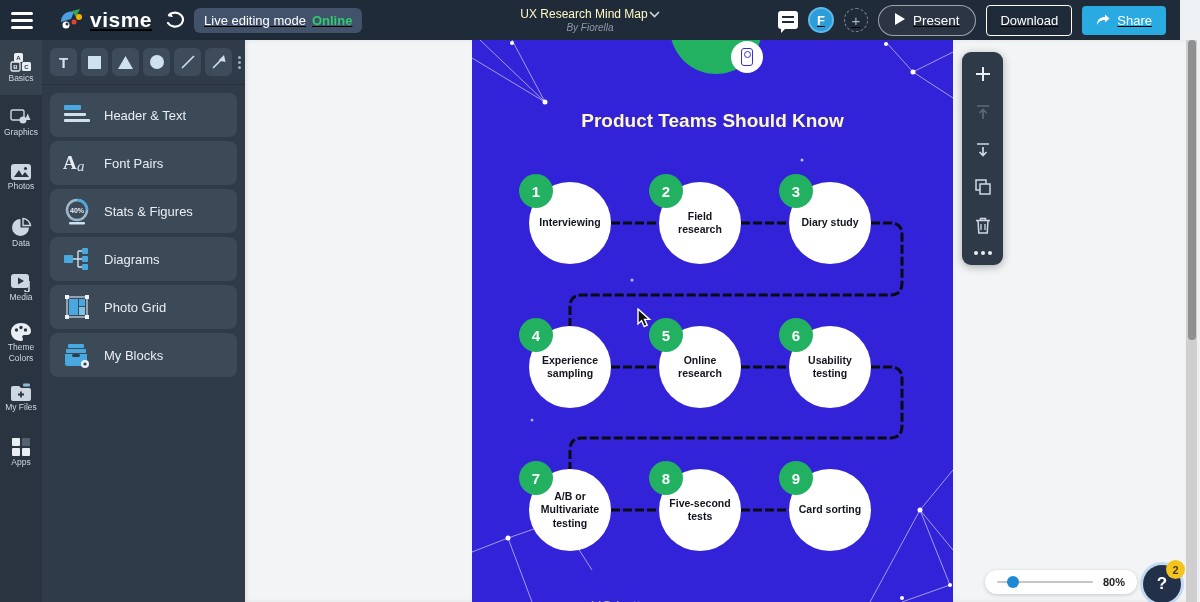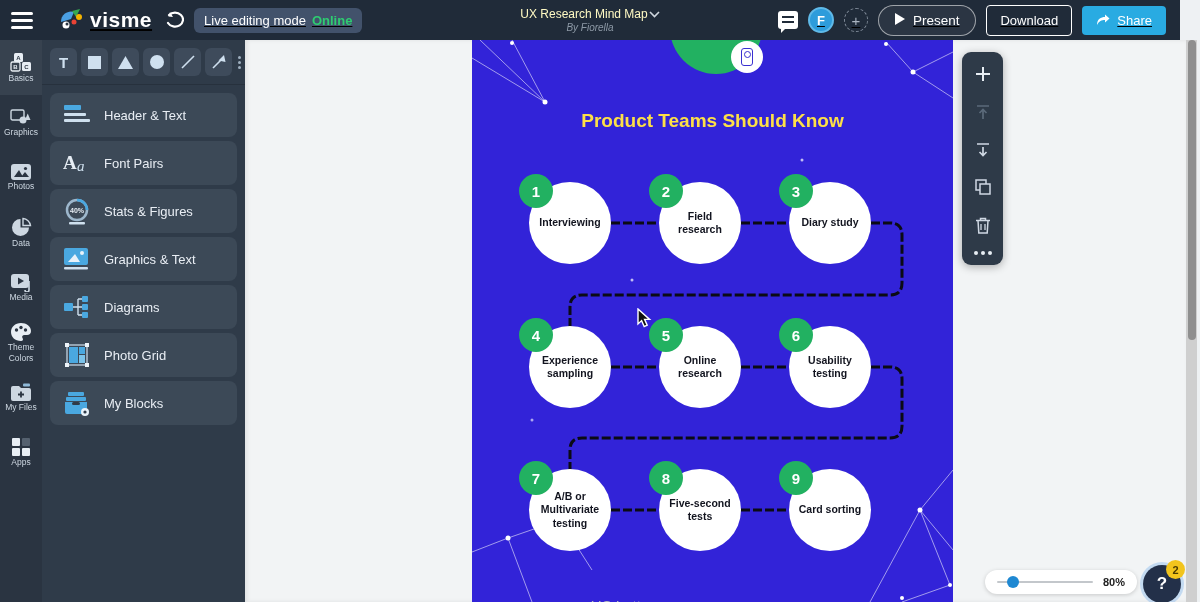--- a/index.html
+++ b/index.html
@@ -53,21 +53,21 @@
   .page-label .size { color:#b4bac0; font-size:15px; }
 
   
   .poster { position:absolute; left:472px; top:40px; width:481px; height:562px; background:#3223d8; overflow:hidden; z-index:4; }
   .poster-deco { position:absolute; inset:0; pointer-events:none; }
   .deco-green-circle { position:absolute; left:198px; top:-58px; width:92px; height:92px; border-radius:50%; background:#22b161; }
   .deco-phone-circle { position:absolute; left:259px; top:1px; width:32px; height:32px; border-radius:50%; background:#fff; display:flex; align-items:center; justify-content:center; }
   .phone-glyph { width:12px; height:18px; border:1.5px solid #3a30d0; border-radius:3px; position:relative; }
   .phone-glyph:before { content:""; position:absolute; left:2px; top:2px; width:5px; height:5px; border:1.2px solid #3a30d0; border-radius:50%; }
   .poster-title { position:absolute; left:0; top:32px; width:481px; text-align:center; color:#fff; font-size:32px; font-weight:800; letter-spacing:.5px; }
-  .poster-subtitle { position:absolute; left:0; top:70px; width:481px; text-align:center; color:#fde047; font-size:19px; font-weight:800; }
+  .poster-subtitle { position:absolute; left:0; top:70px; width:481px; text-align:center; color:#fef9c3; font-size:19px; font-weight:800; }
   .node { position:absolute; width:82px; height:82px; border-radius:50%; background:#fff; display:flex; align-items:center; justify-content:center; text-align:center; padding:6px; }
   .node .n-label { font-size:10.5px; font-weight:bold; color:#12141f; line-height:1.25; }
   .badge { position:absolute; left:-10px; top:-8px; width:34px; height:34px; border-radius:50%; background:#22b161; color:#fff; font-size:15px; font-weight:bold; display:flex; align-items:center; justify-content:center; }
   .n1 { left:57px;  top:142px; } .n2 { left:187px; top:142px; } .n3 { left:317px; top:142px; }
   .n4 { left:57px;  top:286px; } .n5 { left:187px; top:286px; } .n6 { left:317px; top:286px; }
   .n7 { left:57px;  top:429px; } .n8 { left:187px; top:429px; } .n9 { left:317px; top:429px; }
 
   
   .mouse-cursor { position:absolute; left:637px; top:308px; z-index:30; pointer-events:none; }
 
@@ -283,31 +283,20 @@
       <div class="panel-item">
         <span class="p-icon">
           <svg width="28" height="28" viewBox="0 0 28 28">
             <circle cx="14" cy="13" r="10" fill="none" stroke="#9db7cc" stroke-width="2.5"></circle>
             <path d="M14 3 A 10 10 0 0 1 24 13" fill="none" stroke="#4aa8e0" stroke-width="2.5"></path>
             <text x="14" y="16" font-size="7" font-weight="bold" fill="#e6edf4" text-anchor="middle">40%</text>
             <rect x="6" y="25" width="16" height="2.5" rx="1" fill="#cfe0ee"></rect>
           </svg>
         </span>
         <span class="p-label">Stats &amp; Figures</span>
-      </div>
-      <div class="panel-item">
-        <span class="p-icon">
-          <svg width="30" height="26" viewBox="0 0 30 26">
-              <rect x="2" y="2" width="24" height="17" rx="2" fill="#4aa8e0"></rect>
-              <polygon points="6,16 13,8 18,16" fill="#e8f2fa"></polygon>
-              <circle cx="20" cy="7" r="2" fill="#e8f2fa"></circle>
-              <rect x="2" y="21" width="24" height="2.5" rx="1" fill="#cfe0ee"></rect>
-            </svg>
-        </span>
-        <span class="p-label">Graphics &amp; Text</span>
       </div>
       <div class="panel-item">
         <span class="p-icon">
           <svg width="30" height="26" viewBox="0 0 30 26">
             <rect x="2" y="9" width="9" height="8" rx="1" fill="#4aa8e0"></rect>
             <path d="M11 13 L16 13 M16 5 L16 21 M16 5 L20 5 M16 13 L20 13 M16 21 L20 21" stroke="#cfe0ee" stroke-width="1.4" fill="none"></path>
             <rect x="20" y="2" width="6" height="6" rx="1" fill="#4aa8e0"></rect>
             <rect x="20" y="10" width="6" height="6" rx="1" fill="#4aa8e0"></rect>
             <rect x="20" y="18" width="6" height="6" rx="1" fill="#4aa8e0"></rect>
           </svg>

